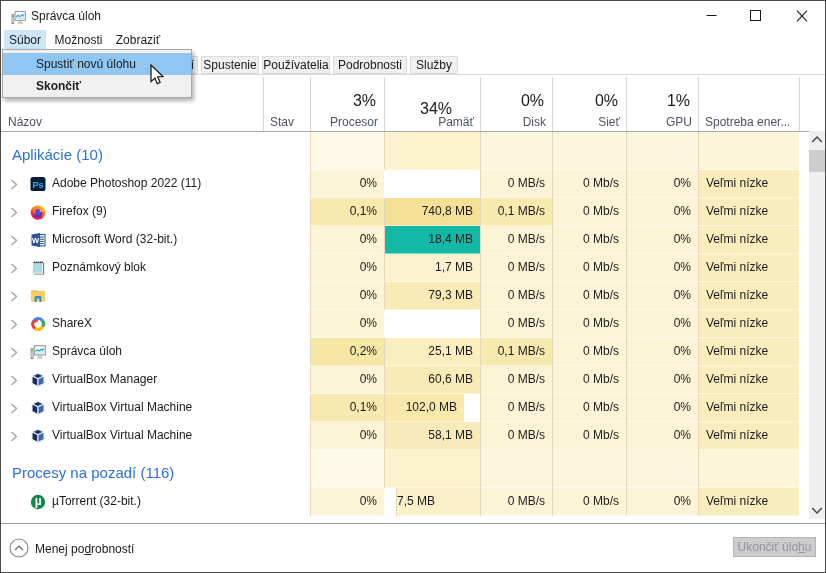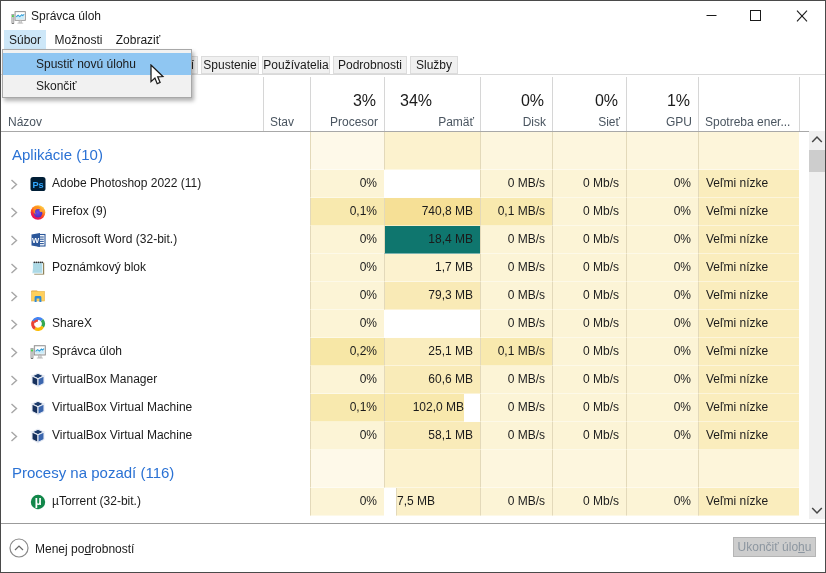--- a/index.html
+++ b/index.html
@@ -46,21 +46,21 @@
 <div class="vline" style="left:384px;top:77px;height:54px;"></div>
 <div class="vline" style="left:480px;top:77px;height:54px;"></div>
 <div class="vline" style="left:552px;top:77px;height:54px;"></div>
 <div class="vline" style="left:626px;top:77px;height:54px;"></div>
 <div class="vline" style="left:698px;top:77px;height:54px;"></div>
 <div class="vline" style="left:799px;top:77px;height:54px;"></div>
 <div class="abs" style="left:1px;top:131px;width:824px;height:1px;background:#A8A8A8;"></div>
 <div class="hlabel" style="left:8px;top:115px;">Názov</div>
 <div class="hlabel" style="left:270px;top:115px;">Stav</div>
 <div class="abs" style="left:304px;top:93px;width:72px;text-align:right;font-size:16px;line-height:15px;color:#1a1a1a;">3%</div>
-<div class="abs" style="left:400px;top:93px;width:72px;text-align:left;font-size:16px;line-height:15px;color:#1a1a1a;">34%</div>
+<div class="abs" style="left:400px;top:101px;width:72px;text-align:center;font-size:16px;line-height:15px;color:#1a1a1a;">34%</div>
 <div class="abs" style="left:472px;top:93px;width:72px;text-align:right;font-size:16px;line-height:15px;color:#1a1a1a;">0%</div>
 <div class="abs" style="left:546px;top:93px;width:72px;text-align:right;font-size:16px;line-height:15px;color:#1a1a1a;">0%</div>
 <div class="abs" style="left:618px;top:93px;width:72px;text-align:right;font-size:16px;line-height:15px;color:#1a1a1a;">1%</div>
 <div class="hlabel" style="left:304px;top:115px;width:74px;text-align:right;">Procesor</div>
 <div class="hlabel" style="left:400px;top:115px;width:74px;text-align:right;">Pamäť</div>
 <div class="hlabel" style="left:472px;top:115px;width:74px;text-align:right;">Disk</div>
 <div class="hlabel" style="left:546px;top:115px;width:74px;text-align:right;">Sieť</div>
 <div class="hlabel" style="left:618px;top:115px;width:74px;text-align:right;">GPU</div>
 <div class="hlabel" style="left:705px;top:115px;">Spotreba ener...</div>
 <div class="row" style="top:132px;height:39px;">
@@ -128,21 +128,21 @@
             <line x1="9.5" y1="5" x2="13.8" y2="5"></line>
             <line x1="9.5" y1="7.2" x2="13.8" y2="7.2"></line>
             <line x1="9.5" y1="9.4" x2="13.8" y2="9.4"></line>
             <line x1="9.5" y1="11.6" x2="13.8" y2="11.6"></line>
           </g>
           <path d="M1.5 2.6 L10 1 L10 15 L1.5 13.4 Z" fill="#2B579A"></path>
           <text x="5.7" y="11" font-size="7.6" font-weight="bold" fill="#fff" text-anchor="middle" font-family="Liberation Sans">W</text>
         </svg></div>
       <div style="position:absolute;left:52px;top:0;height:28px;line-height:27px;white-space:nowrap;">Microsoft Word (32-bit.)</div>
       <div style="position:absolute;left:310px;top:0;width:74px;height:28px;background:#FCF4D6;border-left:1px solid #E3D9BA;border-bottom:1px solid rgba(255,255,255,0.45);box-sizing:border-box;padding-right:7px;text-align:right;line-height:27px;">0%</div>
-      <div style="position:absolute;left:384px;top:0;width:96px;height:28px;background:#0f766e;border-left:1px solid #E3D9BA;border-bottom:1px solid rgba(255,255,255,0.45);box-sizing:border-box;padding-right:7px;text-align:right;line-height:27px;">18,4 MB</div>
+      <div style="position:absolute;left:384px;top:0;width:96px;height:28px;background:#14b8a6;border-left:1px solid #E3D9BA;border-bottom:1px solid rgba(255,255,255,0.45);box-sizing:border-box;padding-right:7px;text-align:right;line-height:27px;">18,4 MB</div>
       <div style="position:absolute;left:480px;top:0;width:72px;height:28px;background:#FCF4D6;border-left:1px solid #E3D9BA;border-bottom:1px solid rgba(255,255,255,0.45);box-sizing:border-box;padding-right:7px;text-align:right;line-height:27px;">0 MB/s</div>
       <div style="position:absolute;left:552px;top:0;width:74px;height:28px;background:#FCF4D6;border-left:1px solid #E3D9BA;border-bottom:1px solid rgba(255,255,255,0.45);box-sizing:border-box;padding-right:7px;text-align:right;line-height:27px;">0 Mb/s</div>
       <div style="position:absolute;left:626px;top:0;width:72px;height:28px;background:#FCF4D6;border-left:1px solid #E3D9BA;border-bottom:1px solid rgba(255,255,255,0.45);box-sizing:border-box;padding-right:7px;text-align:right;line-height:27px;">0%</div>
       <div style="position:absolute;left:698px;top:0;width:101px;height:28px;background:#FAEDBD;border-left:1px solid #E3D9BA;border-bottom:1px solid rgba(255,255,255,0.45);box-sizing:border-box;padding-left:7px;text-align:left;line-height:27px;">Veľmi nízke</div>
     </div>
 <div class="row" style="top:254px;height:28px;">
       <svg width="8" height="11" viewBox="0 0 8 11" style="position:absolute;left:10px;top:50%;margin-top:-5px">
         <path d="M1.5 1 L6.5 5.5 L1.5 10" stroke="#A6A6A6" stroke-width="1.4" fill="none"></path>
       </svg>
       <div style="position:absolute;left:30px;top:50%;margin-top:-8px;width:16px;height:16px;"><svg width="16" height="16" viewBox="0 0 16 16">
@@ -252,21 +252,21 @@
       <svg width="8" height="11" viewBox="0 0 8 11" style="position:absolute;left:10px;top:50%;margin-top:-5px">
         <path d="M1.5 1 L6.5 5.5 L1.5 10" stroke="#A6A6A6" stroke-width="1.4" fill="none"></path>
       </svg>
       <div style="position:absolute;left:30px;top:50%;margin-top:-8px;width:16px;height:16px;"><svg width="16" height="16" viewBox="0 0 16 16">
           <path d="M8 1.2 L14 4 L8 6.8 L2 4 Z" fill="#1A3A6B" stroke="#E8ECF4" stroke-width="1.1"></path>
           <path d="M2 4 L8 6.8 L8 14.5 L2 11.4 Z" fill="#16305C" stroke="#E8ECF4" stroke-width="1.1"></path>
           <path d="M14 4 L8 6.8 L8 14.5 L14 11.4 Z" fill="#3B66AE" stroke="#E8ECF4" stroke-width="1.1"></path>
         </svg></div>
       <div style="position:absolute;left:52px;top:0;height:28px;line-height:27px;white-space:nowrap;">VirtualBox Virtual Machine</div>
       <div style="position:absolute;left:310px;top:0;width:74px;height:28px;background:#F8E9AE;border-left:1px solid #E3D9BA;border-bottom:1px solid rgba(255,255,255,0.45);box-sizing:border-box;padding-right:7px;text-align:right;line-height:27px;">0,1%</div>
-      <div style="position:absolute;left:384px;top:0;width:80px;height:28px;background:#F8E8AC;border-left:1px solid #E3D9BA;border-bottom:1px solid rgba(255,255,255,0.45);box-sizing:border-box;text-align:right;line-height:27px;">102,0 MB</div>
+      <div style="position:absolute;left:384px;top:0;width:80px;height:28px;background:#F8E8AC;border-left:1px solid #E3D9BA;border-bottom:1px solid rgba(255,255,255,0.45);box-sizing:border-box;padding-right:7px;text-align:right;line-height:27px;">102,0 MB</div>
       <div style="position:absolute;left:480px;top:0;width:72px;height:28px;background:#FCF4D6;border-left:1px solid #E3D9BA;border-bottom:1px solid rgba(255,255,255,0.45);box-sizing:border-box;padding-right:7px;text-align:right;line-height:27px;">0 MB/s</div>
       <div style="position:absolute;left:552px;top:0;width:74px;height:28px;background:#FCF4D6;border-left:1px solid #E3D9BA;border-bottom:1px solid rgba(255,255,255,0.45);box-sizing:border-box;padding-right:7px;text-align:right;line-height:27px;">0 Mb/s</div>
       <div style="position:absolute;left:626px;top:0;width:72px;height:28px;background:#FCF4D6;border-left:1px solid #E3D9BA;border-bottom:1px solid rgba(255,255,255,0.45);box-sizing:border-box;padding-right:7px;text-align:right;line-height:27px;">0%</div>
       <div style="position:absolute;left:698px;top:0;width:101px;height:28px;background:#FAEDBD;border-left:1px solid #E3D9BA;border-bottom:1px solid rgba(255,255,255,0.45);box-sizing:border-box;padding-left:7px;text-align:left;line-height:27px;">Veľmi nízke</div>
     </div>
 <div class="row" style="top:422px;height:28px;">
       <svg width="8" height="11" viewBox="0 0 8 11" style="position:absolute;left:10px;top:50%;margin-top:-5px">
         <path d="M1.5 1 L6.5 5.5 L1.5 10" stroke="#A6A6A6" stroke-width="1.4" fill="none"></path>
       </svg>
       <div style="position:absolute;left:30px;top:50%;margin-top:-8px;width:16px;height:16px;"><svg width="16" height="16" viewBox="0 0 16 16">
@@ -315,17 +315,17 @@
 <div class="abs" style="left:0;top:523px;width:826px;height:1px;background:#9B9B9B;"></div>
 <svg class="abs" style="left:9px;top:538px;" width="20" height="20" viewBox="0 0 20 20">
       <circle cx="10" cy="10" r="9" fill="none" stroke="#8A8A8A" stroke-width="1.2"></circle>
       <path d="M6 12 L10 8 L14 12" stroke="#6A6A6A" stroke-width="1.2" fill="none"></path>
     </svg>
 <div class="abs" style="left:35px;top:542px;">Menej po<u>d</u>robností</div>
 <div class="abs" style="left:733px;top:537px;width:83px;height:20px;background:#CDCDCD;border:1px solid #B5B5B5;box-sizing:border-box;text-align:center;line-height:18px;color:#8C96A0;">Ukončiť úlo<u>h</u>u</div>
 <div class="abs" style="left:2px;top:49px;width:190px;height:49px;background:#F1F1F1;border:1px solid #A8A8A8;box-sizing:border-box;box-shadow:2px 3px 4px rgba(0,0,0,0.3);z-index:9;"></div>
 <div class="abs" style="left:3px;top:53px;width:188px;height:22px;background:#8FC6F2;z-index:10;"></div>
 <div class="abs" style="left:36px;top:53px;height:22px;line-height:22px;z-index:11;">Spustiť novú úlohu</div>
-<div class="abs" style="left:36px;top:75px;height:22px;line-height:22px;z-index:11;">Skončiť</div>
+<div class="abs" style="left:36px;top:75px;height:22px;line-height:22px;z-index:11;font-weight:bold;">Skončiť</div>
 <svg class="abs" style="left:150px;top:64px;z-index:12;" width="20" height="26" viewBox="0 0 20 26">
       <path d="M1 1 L1 17.6 L4.9 14.0 L7.2 19.7 L10.1 18.4 L7.7 12.8 L12.9 12.5 Z" fill="#fff" stroke="#1a1a1a" stroke-width="1.25" stroke-linejoin="miter"></path>
     </svg>
 <div class="abs" style="left:0;top:0;width:826px;height:573px;border:1px solid #4A4A4A;box-sizing:border-box;z-index:50;pointer-events:none;"></div>
 </div>
 </body></html>

